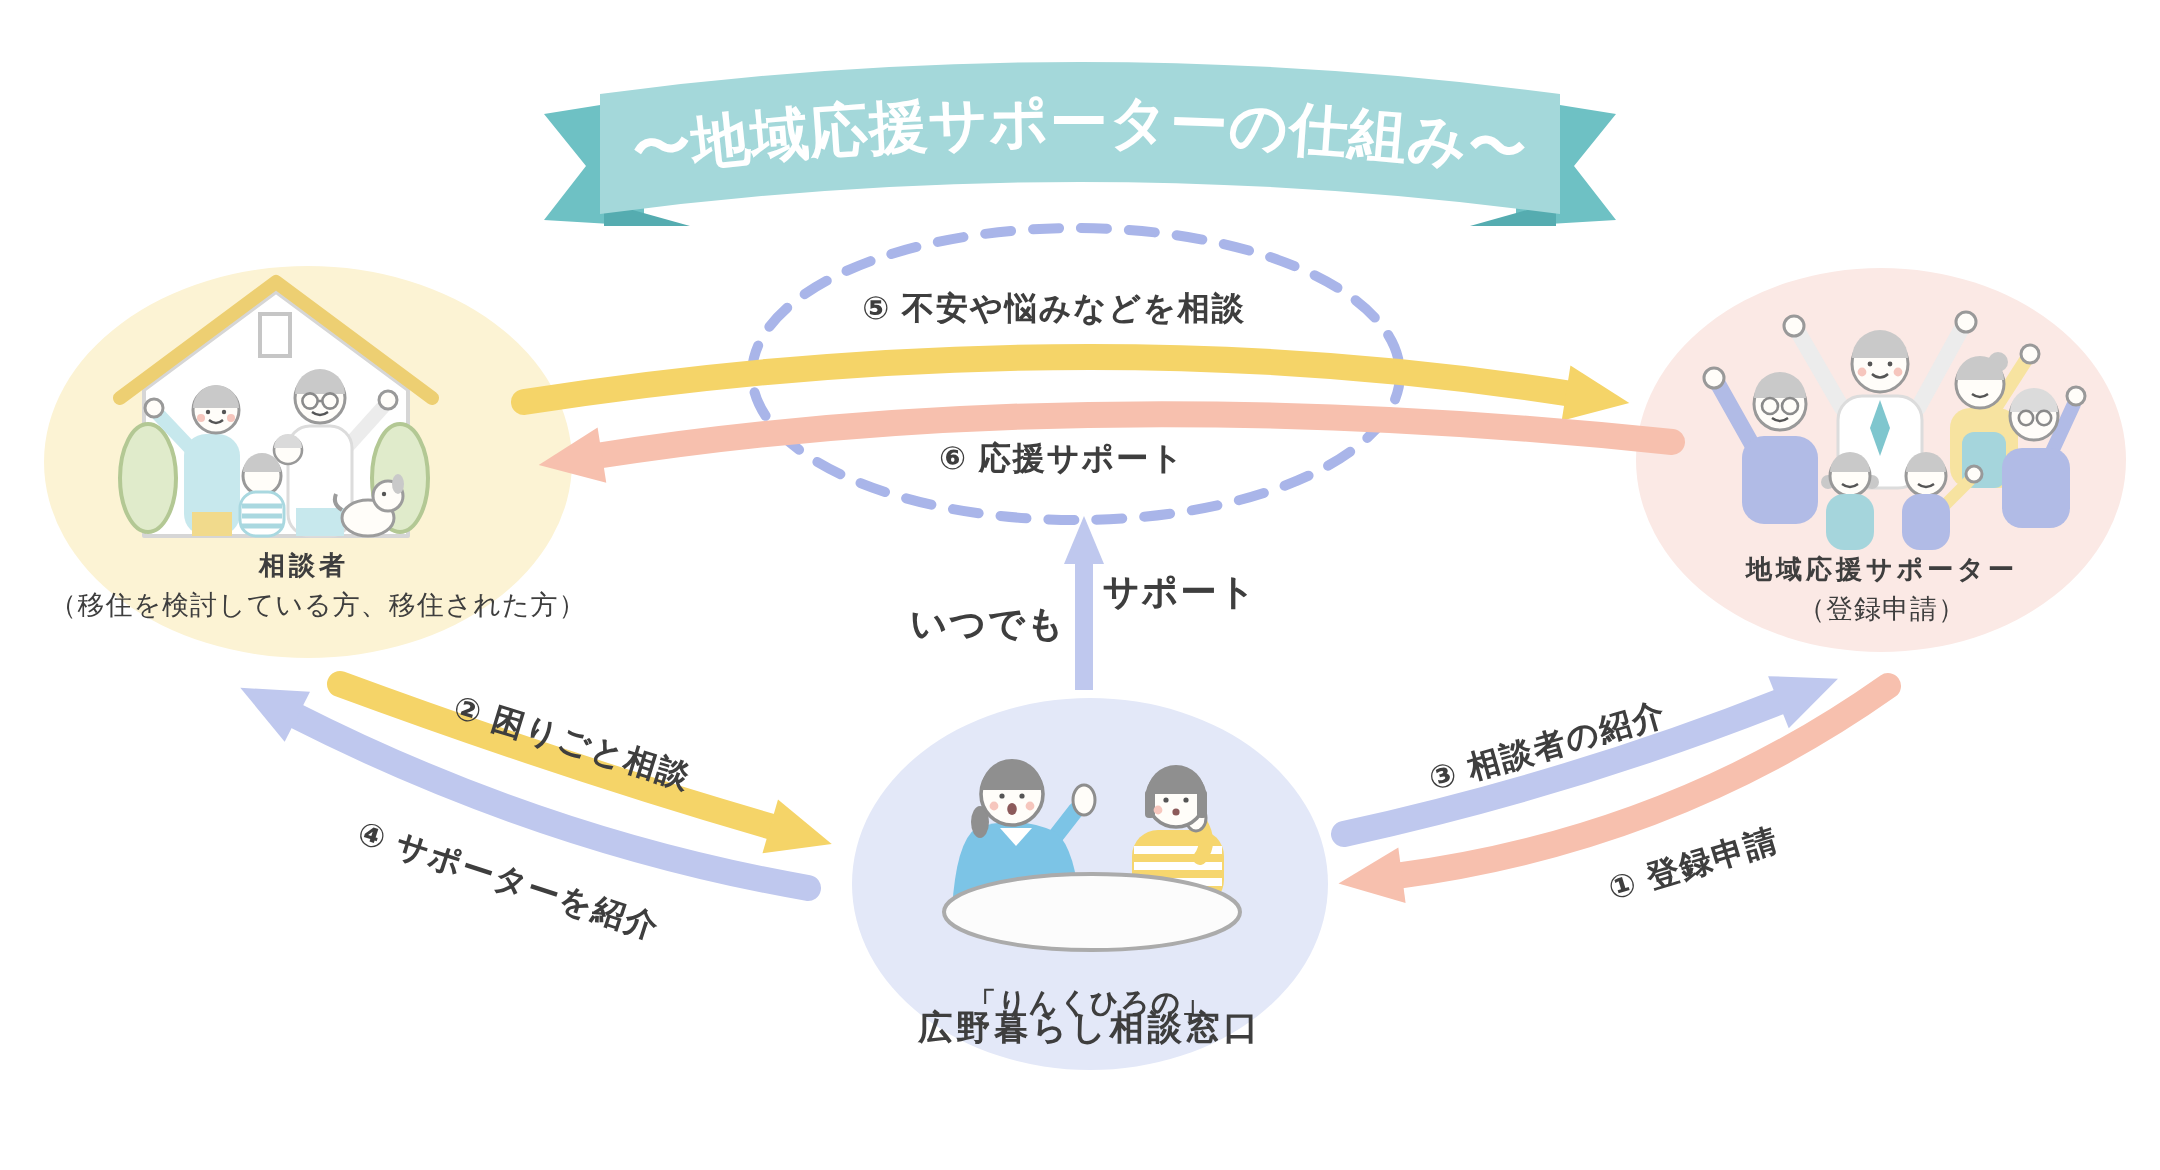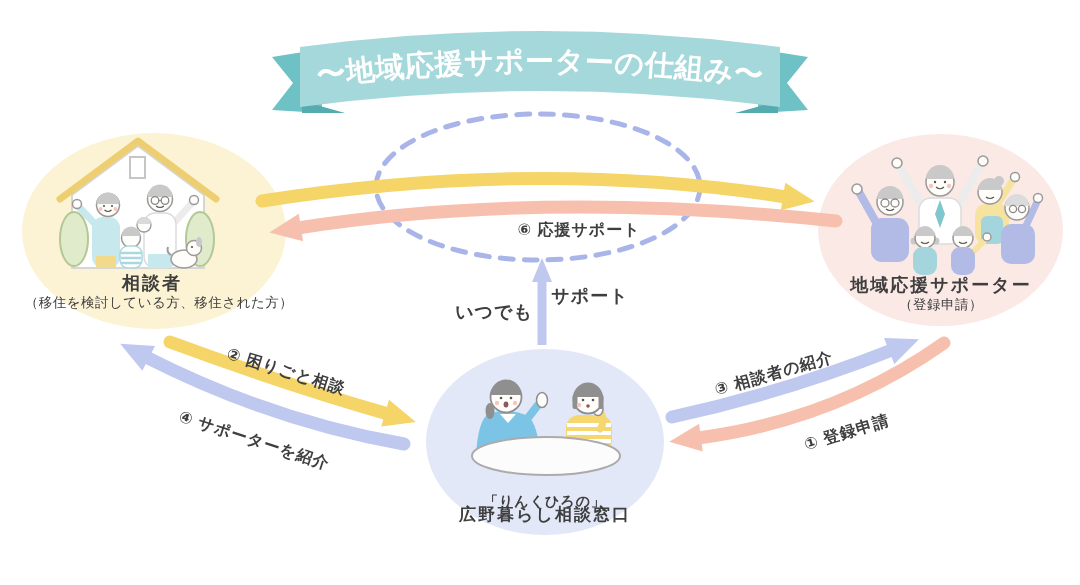--- a/index.html
+++ b/index.html
@@ -8,21 +8,21 @@
     font-family:"Liberation Sans","DejaVu Sans",sans-serif;color:#3e3e3e;
   }
   .node{position:absolute;border-radius:50%;z-index:1;}
   .node-consultant{left:22px;top:133px;width:264px;height:196px;background:#fcf3d4;}
   .node-supporter{left:818px;top:134px;width:245px;height:192px;background:#fbe9e5;}
   .node-office{left:426px;top:349px;width:238px;height:186px;background:#e3e8f8;}
   .node-illo{position:absolute;z-index:1;}
   svg.overlay{position:absolute;left:0;top:0;z-index:2;pointer-events:none;}
   .lbl{position:absolute;z-index:3;white-space:nowrap;color:#3e3e3e;}
   .arrow-label{font-size:16px;font-weight:600;letter-spacing:1px;}
-  .node-title{font-size:18px;font-weight:700;letter-spacing:2px;}
+  .node-title{font-size:13px;font-weight:700;letter-spacing:2px;}
   .node-sub{font-size:13.5px;font-weight:500;letter-spacing:0.5px;}
   .node-sub-lg{font-size:14px;font-weight:600;letter-spacing:1px;}
   .support-word{font-size:18px;font-weight:700;letter-spacing:1px;}
   .ctr{transform:translate(-50%,-50%);}
 </style>
 </head>
 <body>
 
 <div class="stage">
 
@@ -206,21 +206,22 @@
 
     <path d="M262,201 Q540,158 786,197" fill="none" stroke-width="13" stroke-linecap="round" marker-end="url(#head-yellow)" stroke="#f5d468"></path>
     <path d="M836,221 Q540,190 298,228" fill="none" stroke-width="13" stroke-linecap="round" marker-end="url(#head-pink)" stroke="#f7c0ae"></path>
     <path d="M170,342 Q284,384 388,414" fill="none" stroke-width="13" stroke-linecap="round" marker-end="url(#head-yellow)" stroke="#f5d468"></path>
     <path d="M404,444 Q272,421 146,357" fill="none" stroke-width="13" stroke-linecap="round" marker-end="url(#head-lav)" stroke="#bfc8ee"></path>
     <path d="M672,417 Q786,392 892,350" fill="none" stroke-width="13" stroke-linecap="round" marker-end="url(#head-lav)" stroke="#bfc8ee"></path>
     <path d="M944,343 Q835,420 698,438" fill="none" stroke-width="13" stroke-linecap="round" marker-end="url(#head-pink)" stroke="#f7c0ae"></path>
     <path d="M542,345 L542,280" fill="none" stroke-width="9" stroke-linecap="butt" marker-end="url(#head-lav-sm)" stroke="#bfc8ee"></path>
   </svg>
 
-  <div class="lbl arrow-label ctr" style="left:531px;top:230px;margin-left:48px;">⑥ 応援サポート</div>
+  <div class="lbl arrow-label ctr" style="left:527px;top:155px;">⑤ 不安や悩みなどを相談</div>
+  <div class="lbl arrow-label ctr" style="left:531px;top:230px;">⑥ 応援サポート</div>
 
   <div class="lbl arrow-label" style="left:286px;top:372px;transform:translate(-50%,-50%) rotate(17deg);">② 困りごと相談</div>
   <div class="lbl arrow-label" style="left:254px;top:441px;transform:translate(-50%,-50%) rotate(18deg);">④ サポーターを紹介</div>
   <div class="lbl arrow-label" style="left:774px;top:374px;transform:translate(-50%,-50%) rotate(-16deg);">③ 相談者の紹介</div>
   <div class="lbl arrow-label" style="left:847px;top:433px;transform:translate(-50%,-50%) rotate(-17deg);">① 登録申請</div>
 
   <div class="lbl support-word ctr" style="left:494px;top:312px;">いつでも</div>
   <div class="lbl support-word ctr" style="left:590px;top:296px;">サポート</div>
 
   <div class="lbl node-title ctr" style="left:152px;top:283px;">相談者</div>

